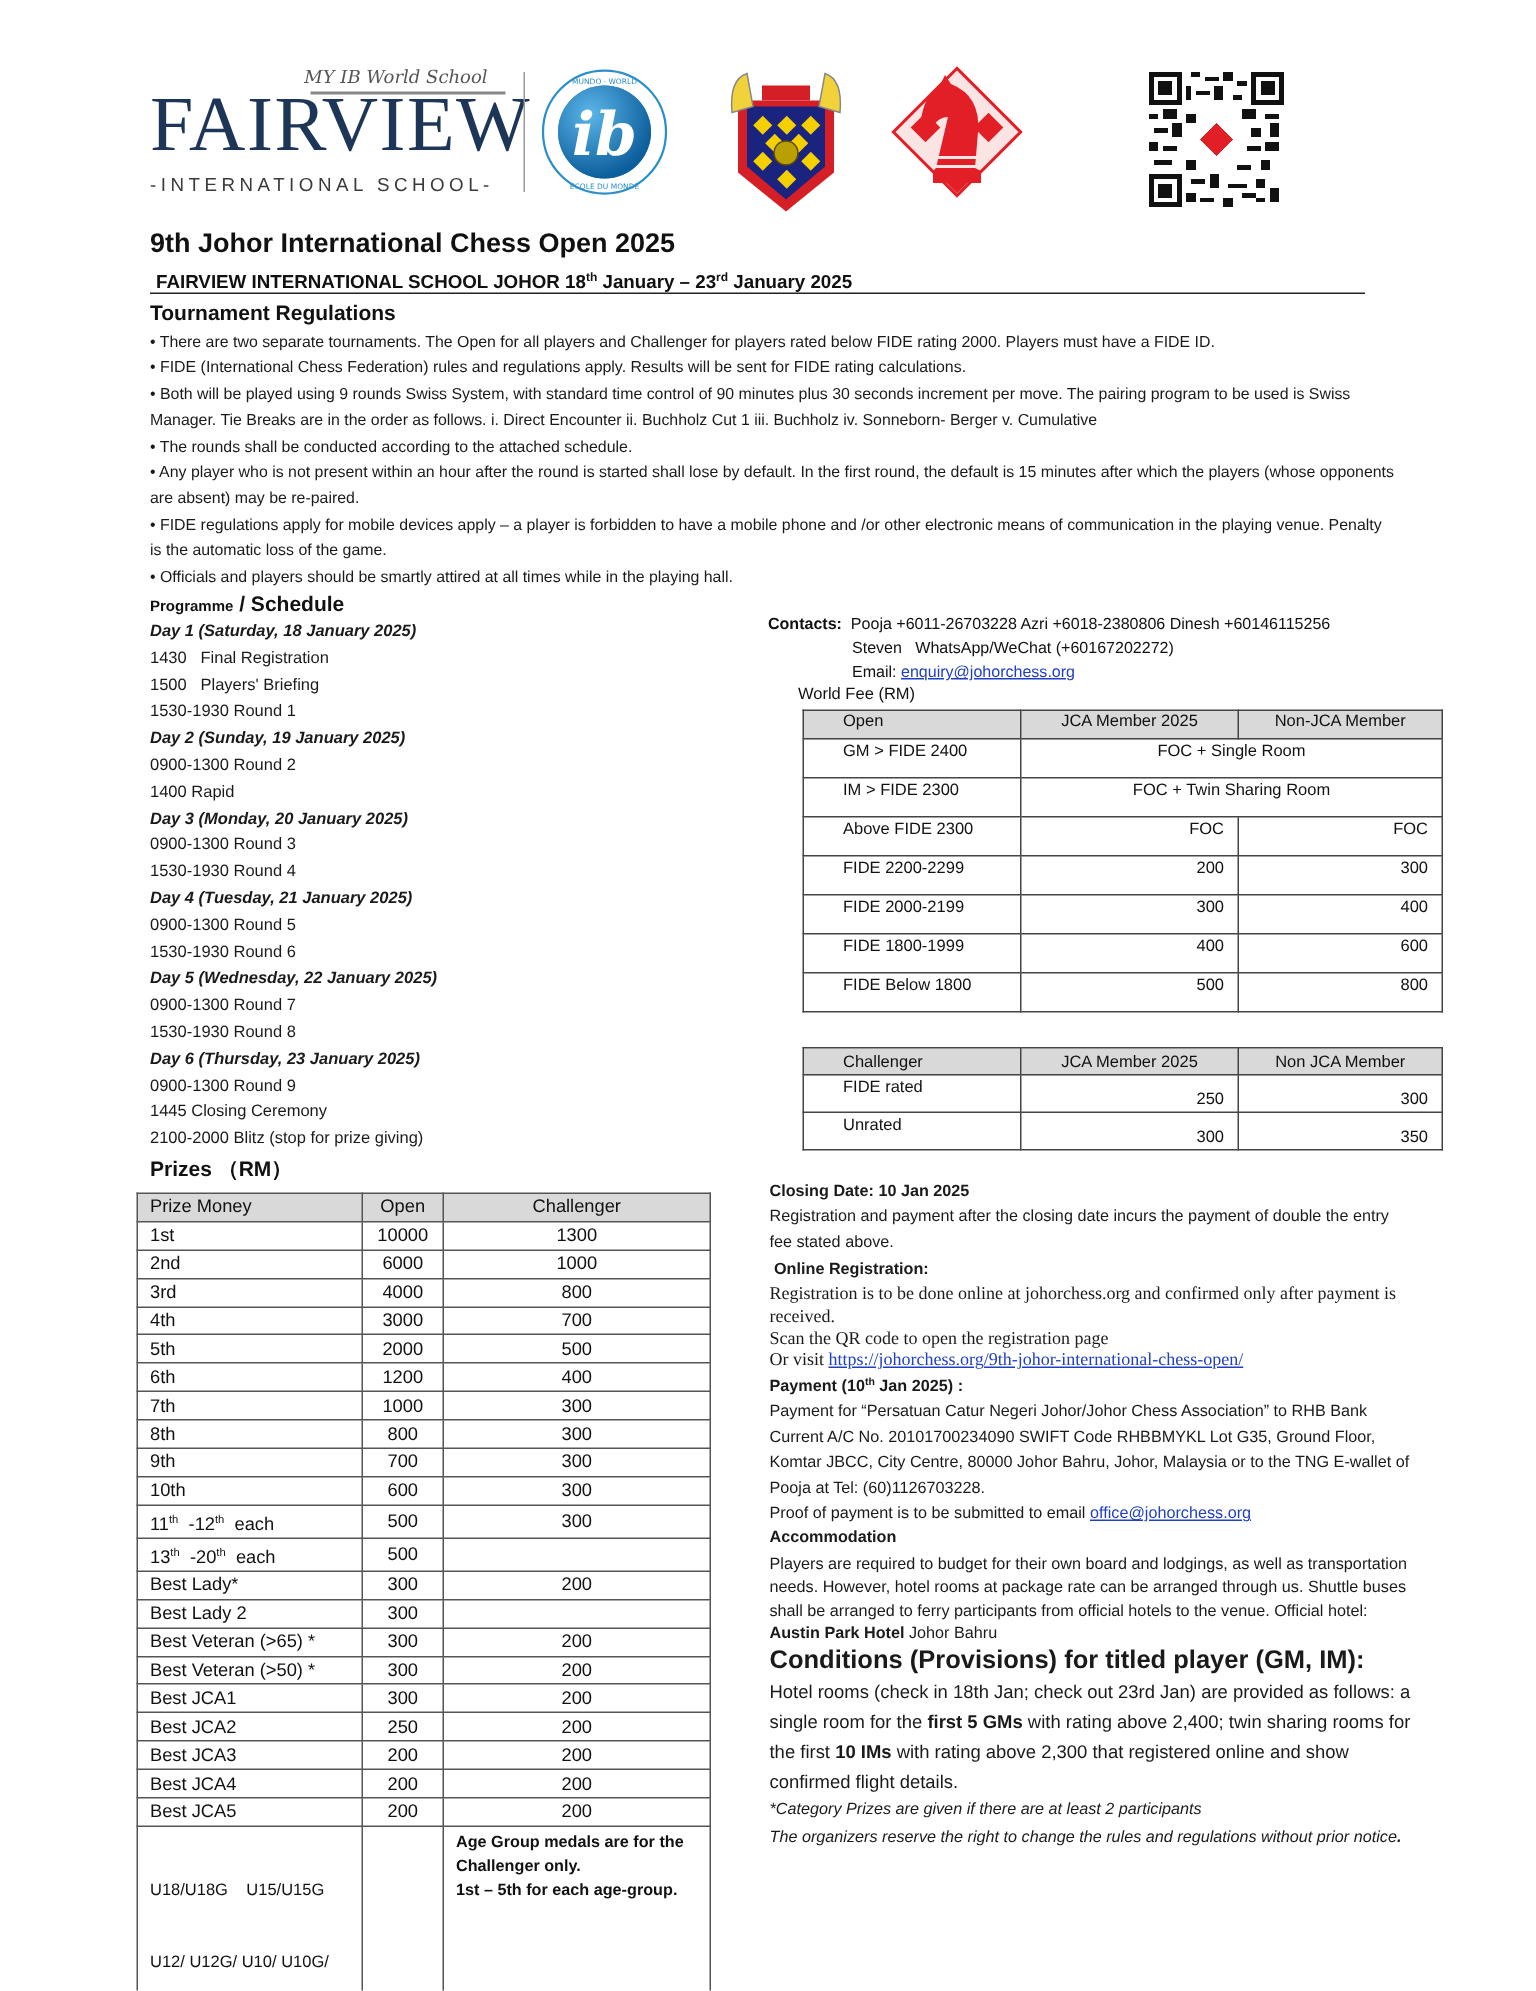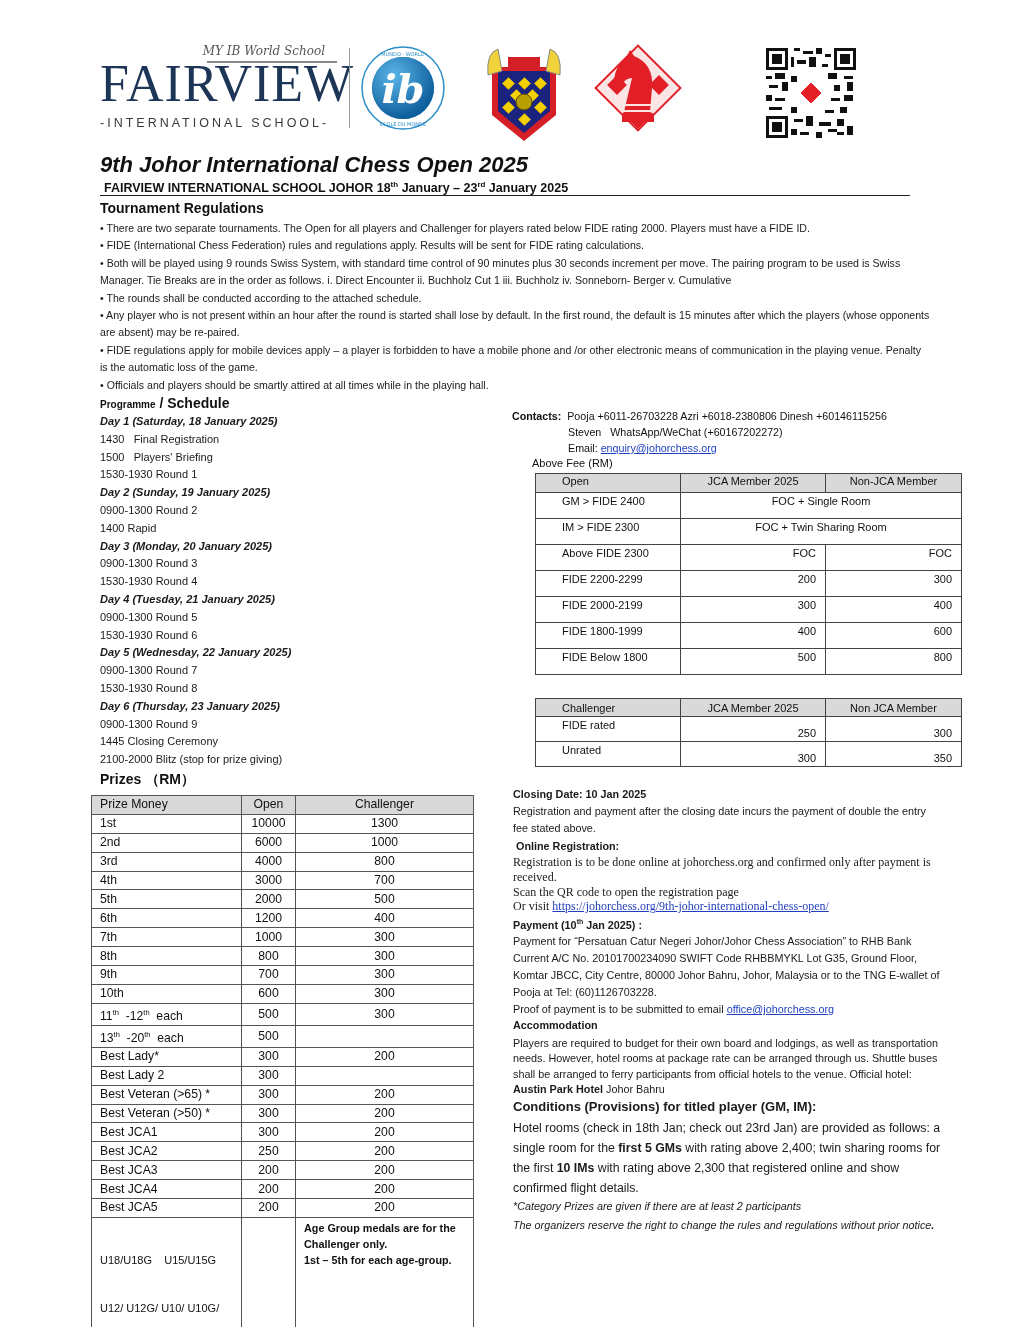--- a/index.html
+++ b/index.html
@@ -15,21 +15,21 @@
   .fv-name { position: absolute; left: 0; top: 18px; font-family: "Liberation Serif", serif; font-size: 52px; letter-spacing: 1px; color: #1d3557; line-height: 1; }
   .fv-sub { position: absolute; left: 0; top: 76px; font-family: "Liberation Sans", sans-serif; font-size: 12.5px; letter-spacing: 3px; font-weight: normal; color: #3a3a3a; }
   .logo-divider { left: 349px; top: 48px; width: 1px; height: 80px; background: #999; }
 
   .ib-logo { left: 360px; top: 45px; width: 86px; height: 86px; }
   .chess-crest { left: 484px; top: 45px; width: 80px; height: 100px; }
   .knight-logo { left: 592px; top: 42px; width: 92px; height: 92px; }
   .qr-code { left: 765px; top: 48px; width: 92px; height: 90px; }
 
   
-  .doc-title { left: 100px; top: 152px; font-size: 22px; font-weight: bold; font-style: italic; }
+  .doc-title { left: 100px; top: 152px; font-size: 18px; font-weight: bold; }
   .doc-subtitle { left: 104px; top: 180px; font-size: 12.5px; font-weight: bold; }
   .doc-subtitle sup { font-size: 8px; }
   .title-rule { left: 100px; top: 195px; width: 810px; height: 1px; background: #222; }
   .section-heading { left: 100px; top: 200px; font-size: 14px; font-weight: bold; }
 
   .regs { left: 100px; top: 220px; width: 830px; font-size: 10.6px; line-height: 17.4px; color: #1a1a1a; }
   .regs p { margin: 0; }
 
   
   .schedule-heading { left: 100px; top: 394px; }
@@ -72,21 +72,21 @@
   .chal-table th { background: #d9d9d9; height: 18px; text-align: left; }
   .chal-table th.c { text-align: center; padding-left: 7px; }
   .chal-table td { height: 25px; vertical-align: top; padding-top: 2px; }
   .chal-table td.r { text-align: right; padding-right: 9px; vertical-align: bottom; padding-bottom: 2px; }
 
   
   .info { left: 513px; top: 786px; width: 430px; font-size: 10.8px; line-height: 17px; color: #1a1a1a; }
   .info .b { font-weight: bold; }
   .info .serif { font-family: "Liberation Serif", serif; font-size: 12px; line-height: 14.8px; }
   .info .tight { line-height: 15.5px; }
-  .info .cond-head { font-weight: bold; font-size: 13px; line-height: 18px; }
+  .info .cond-head { font-weight: bold; font-size: 17px; line-height: 18px; }
   .info .cond { font-size: 12.3px; line-height: 20px; }
   .info .ital { font-style: italic; font-size: 10.8px; }
 </style>
 </head>
 <body>
 
 <div class="abs fairview-logo">
   <span class="fv-tag">MY IB World School</span>
   <span class="fv-tag-line"></span>
   <span class="fv-name">FAIRVIEW</span>
@@ -367,21 +367,21 @@
   </tr>
 </tbody>
   </table>
 
 <div class="abs contacts">
   <div style="white-space:pre"><span class="lbl">Contacts:</span><span>  Pooja +6011-26703228 Azri +6018-2380806 Dinesh +60146115256</span></div>
   <div class="indent" style="white-space:pre">Steven   WhatsApp/WeChat (+60167202272)</div>
   <div class="indent"><span>Email: </span><a class="lnk">enquiry@johorchess.org</a></div>
 </div>
 
-<div class="abs entry-fee-label">Above Fee (RM)</div>
+<div class="abs entry-fee-label">World Fee (RM)</div>
 
 <table class="abs fee-table">
   <colgroup>
       <col style="width:145px">
       <col style="width:145px">
       <col>
     </colgroup>
   <tbody>
       <tr>
     <th style="text-align:left">Open</th>

